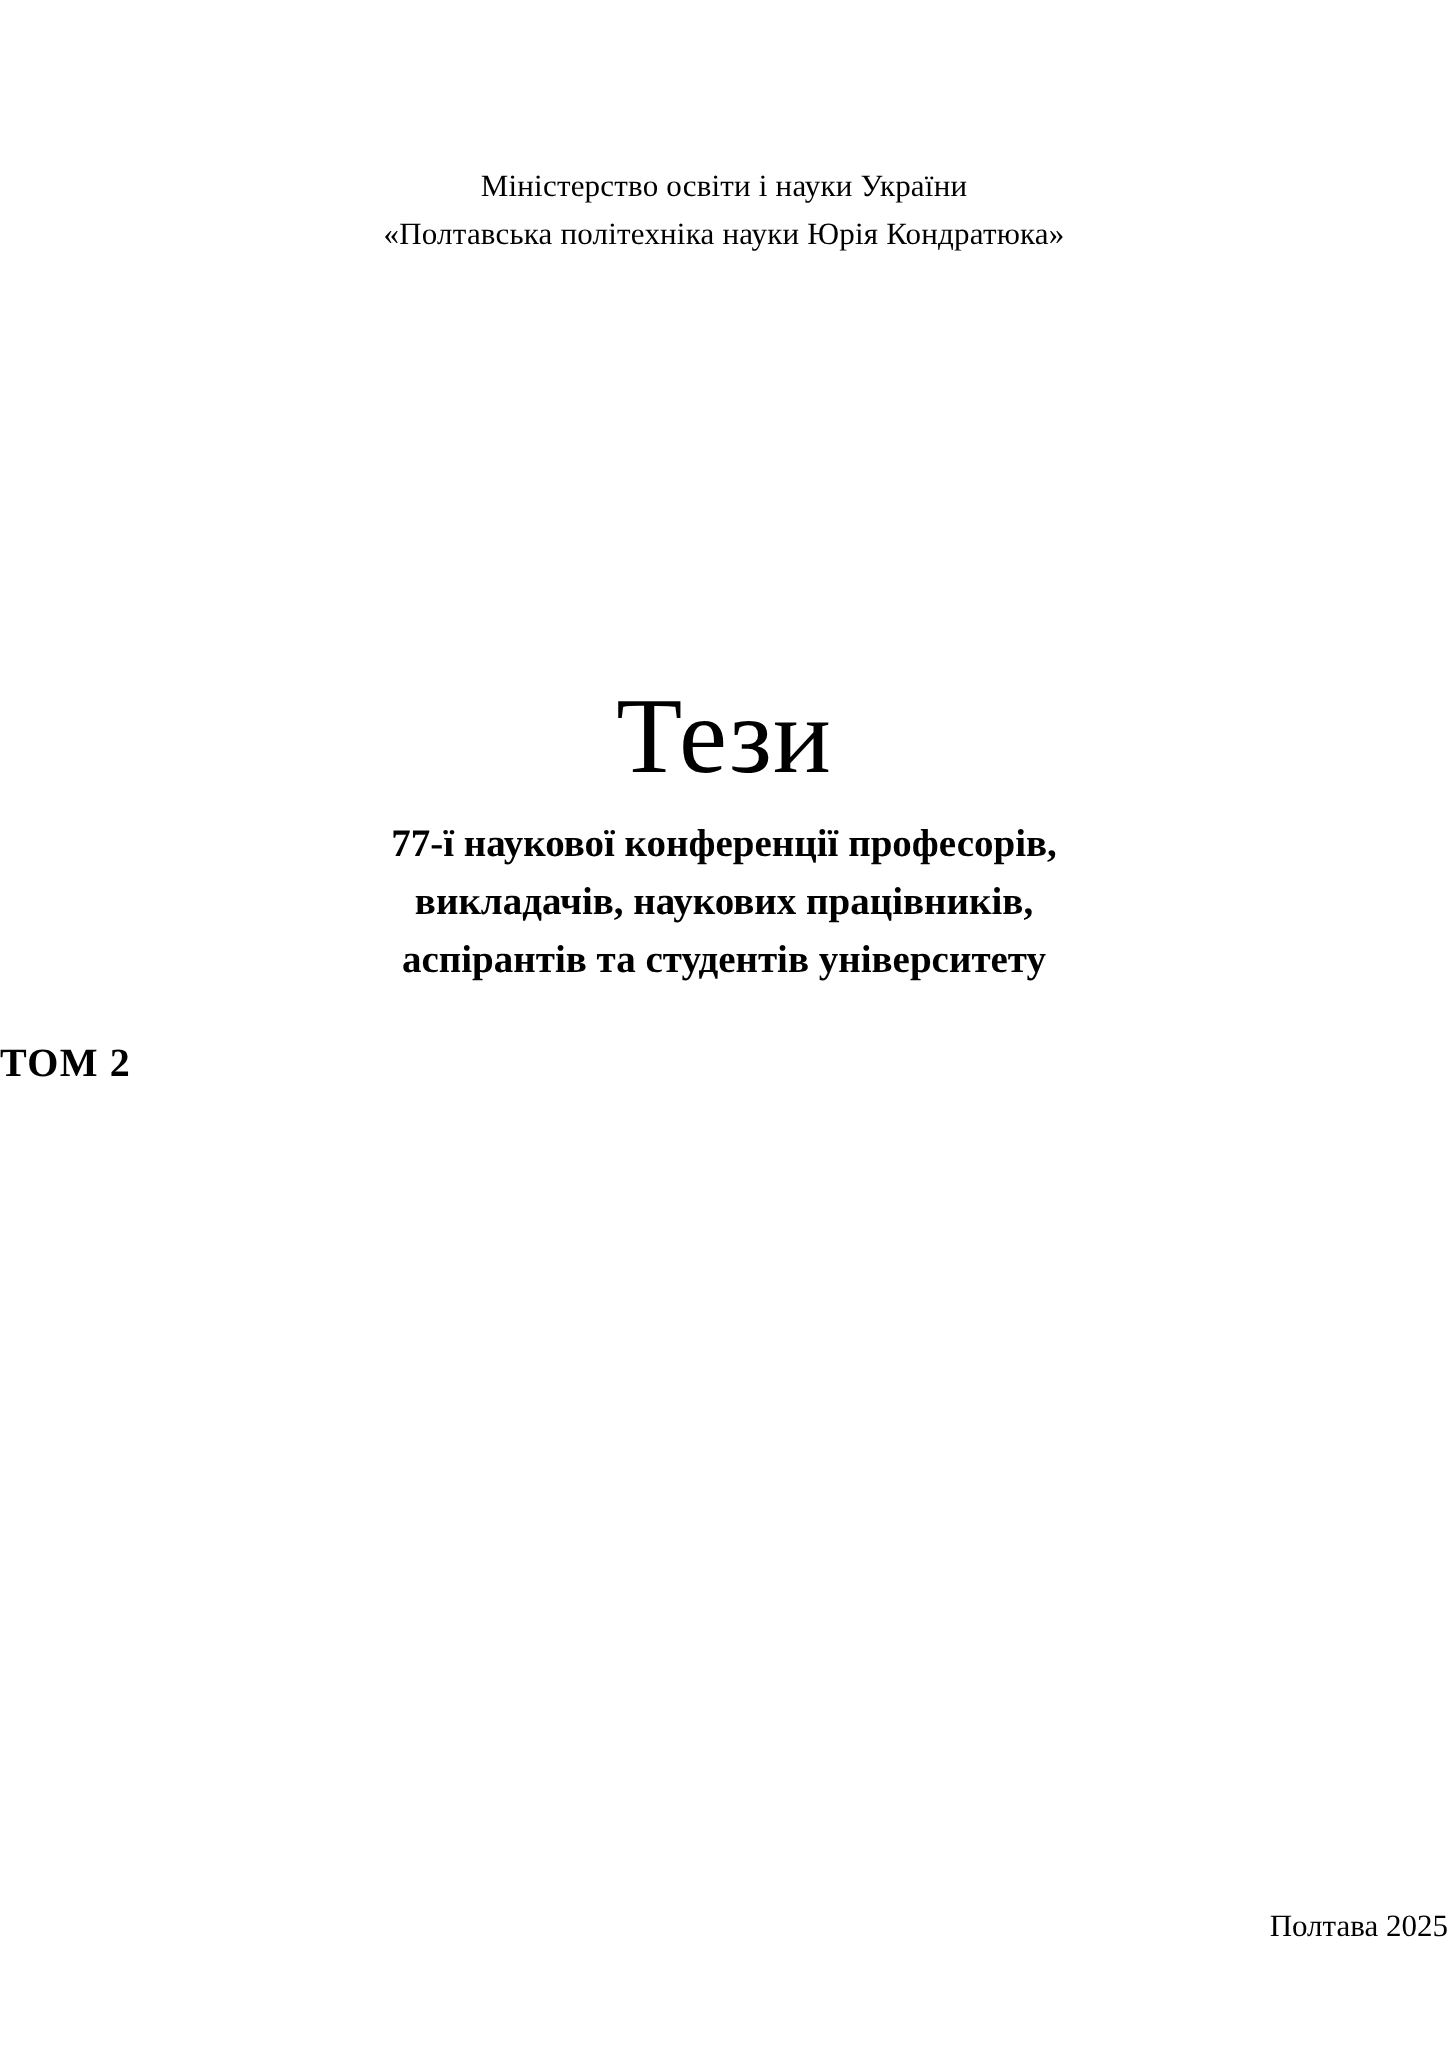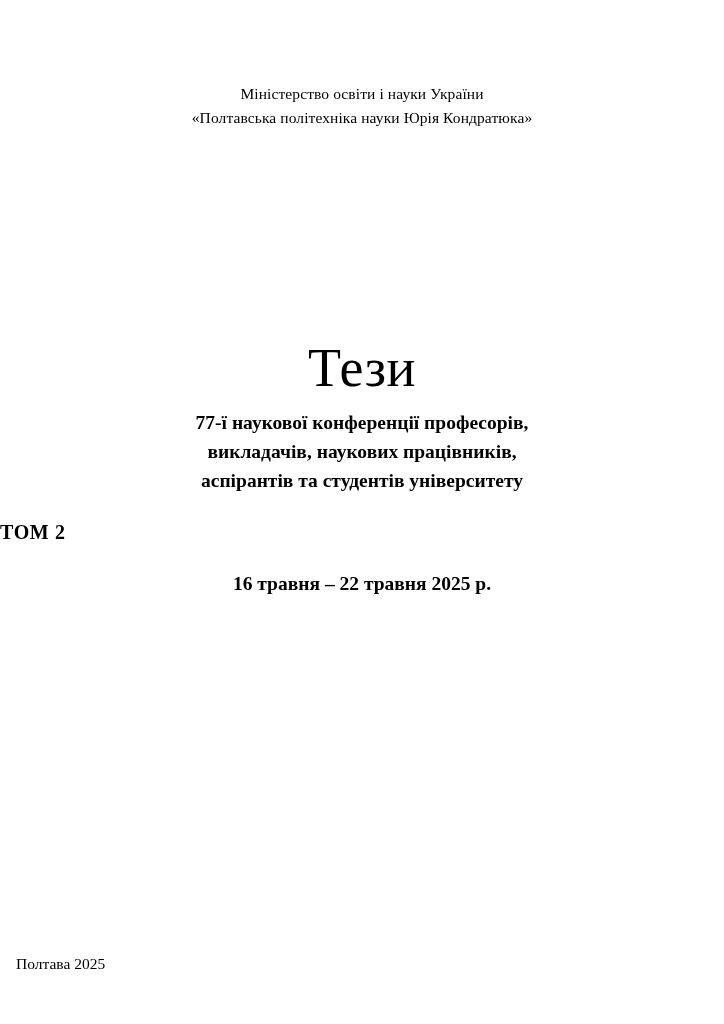--- a/index.html
+++ b/index.html
@@ -93,24 +93,24 @@
   }
   .dates-block .dates {
     font-size: 19.5px;
     line-height: 28px;
     font-weight: bold;
   }
 
   
   .footer-block {
     position: absolute;
-    left: 16px;
+    left: 4px;
     right: 0;
     top: 953px;
-    text-align: left;
+    text-align: right;
   }
   .footer-block .imprint {
     font-size: 15.5px;
     line-height: 22px;
   }
 </style>
 </head>
 <body>
 
 <div class="page">
@@ -127,21 +127,18 @@
   <div class="subtitle-block">
     <div class="line">77-ї наукової конференції професорів,</div>
     <div class="line">викладачів, наукових працівників,</div>
     <div class="line">аспірантів та студентів університету</div>
   </div>
 
   <div class="volume-block">
     <div class="volume">ТОМ 2</div>
   </div>
 
-  <div class="dates-block">
-    <div class="dates">16 травня – 22 травня 2025 р.</div>
-  </div>
 
   <div class="footer-block">
     <div class="imprint">Полтава 2025</div>
   </div>
 
 </div>
 
 </body></html>

